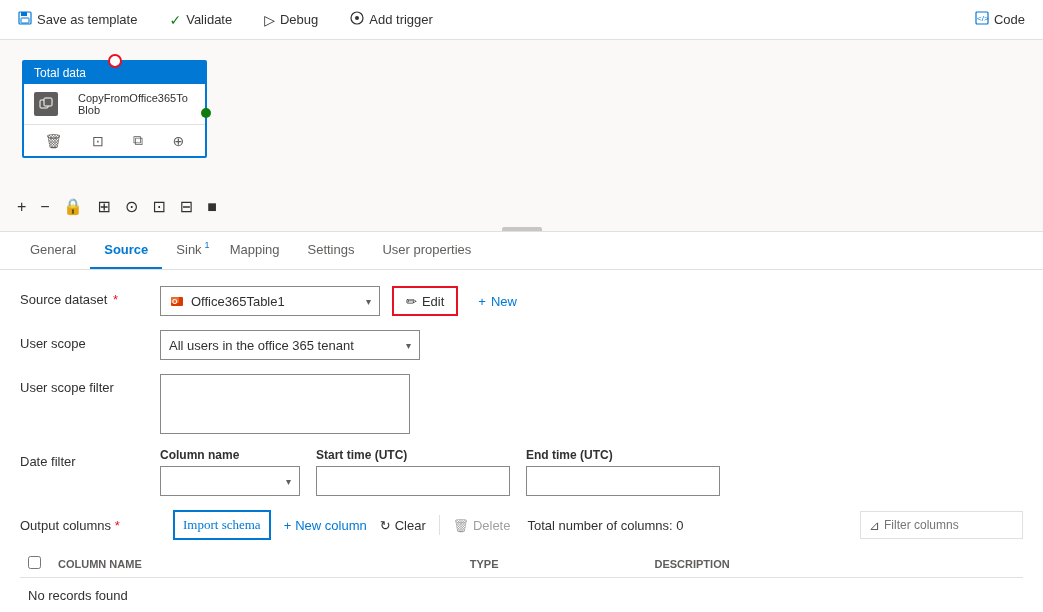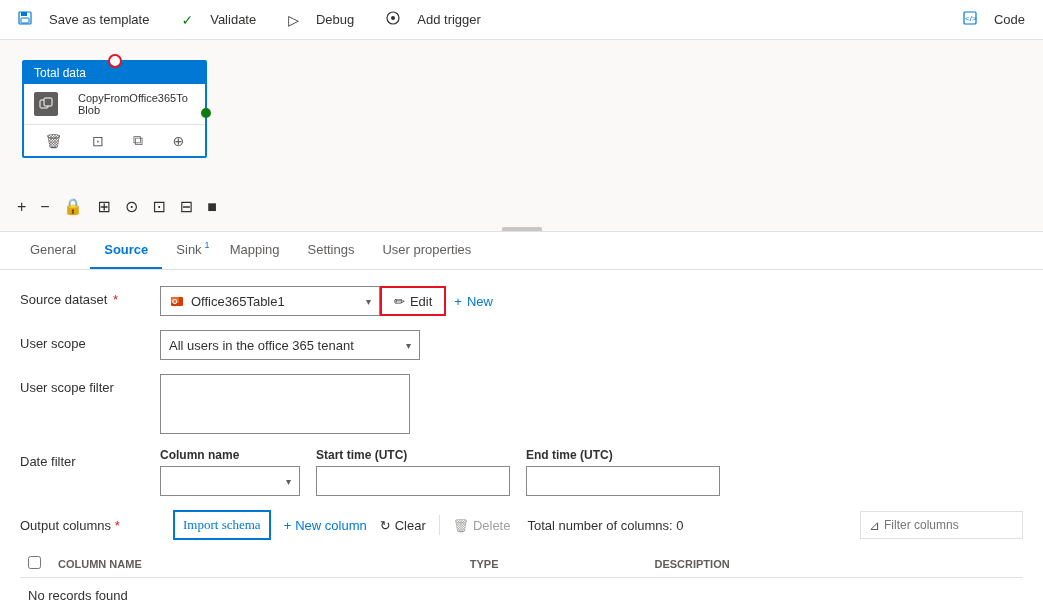--- a/index.html
+++ b/index.html
@@ -5,21 +5,21 @@
     * { box-sizing: border-box; margin: 0; padding: 0; }
     body { font-family: 'Segoe UI', Arial, sans-serif; font-size: 13px; color: #323130; background: #fff; width: 1043px; height: 612px; overflow: hidden; }
 
     
     .top-toolbar {
       display: flex; align-items: center; height: 40px;
       border-bottom: 1px solid #e0e0e0; padding: 0 12px; gap: 20px;
       background: #fff;
     }
     .toolbar-btn {
-      display: flex; align-items: center; gap: 17px;
+      display: flex; align-items: center; gap: 5px;
       background: none; border: none; cursor: pointer;
       font-size: 13px; color: #323130; padding: 4px 6px;
     }
     .toolbar-btn .icon { font-size: 14px; }
     .toolbar-right { margin-left: auto; }
 
     
     .canvas-area {
       background: #faf9f8; height: 192px; position: relative;
       border-bottom: 1px solid #e0e0e0;
@@ -107,21 +107,21 @@
 
     .form-row {
       display: flex; align-items: flex-start; margin-bottom: 14px;
     }
     .form-label {
       width: 140px; padding-top: 6px; font-size: 13px; color: #323130;
       flex-shrink: 0;
     }
     .form-label .required { color: #e81123; margin-left: 2px; }
     .form-control-group {
-      display: flex; align-items: center; gap: 0; flex: 1;
+      display: flex; align-items: center; gap: 12px; flex: 1;
     }
 
     .dropdown-select {
       display: flex; align-items: center; border: 1px solid #8a8886;
       background: #fff; padding: 4px 8px; min-width: 220px;
       cursor: pointer; height: 30px; gap: 6px;
     }
     .dropdown-select .select-text { flex: 1; font-size: 13px; }
     .dropdown-select .chevron { font-size: 10px; color: #605e5c; }
 

